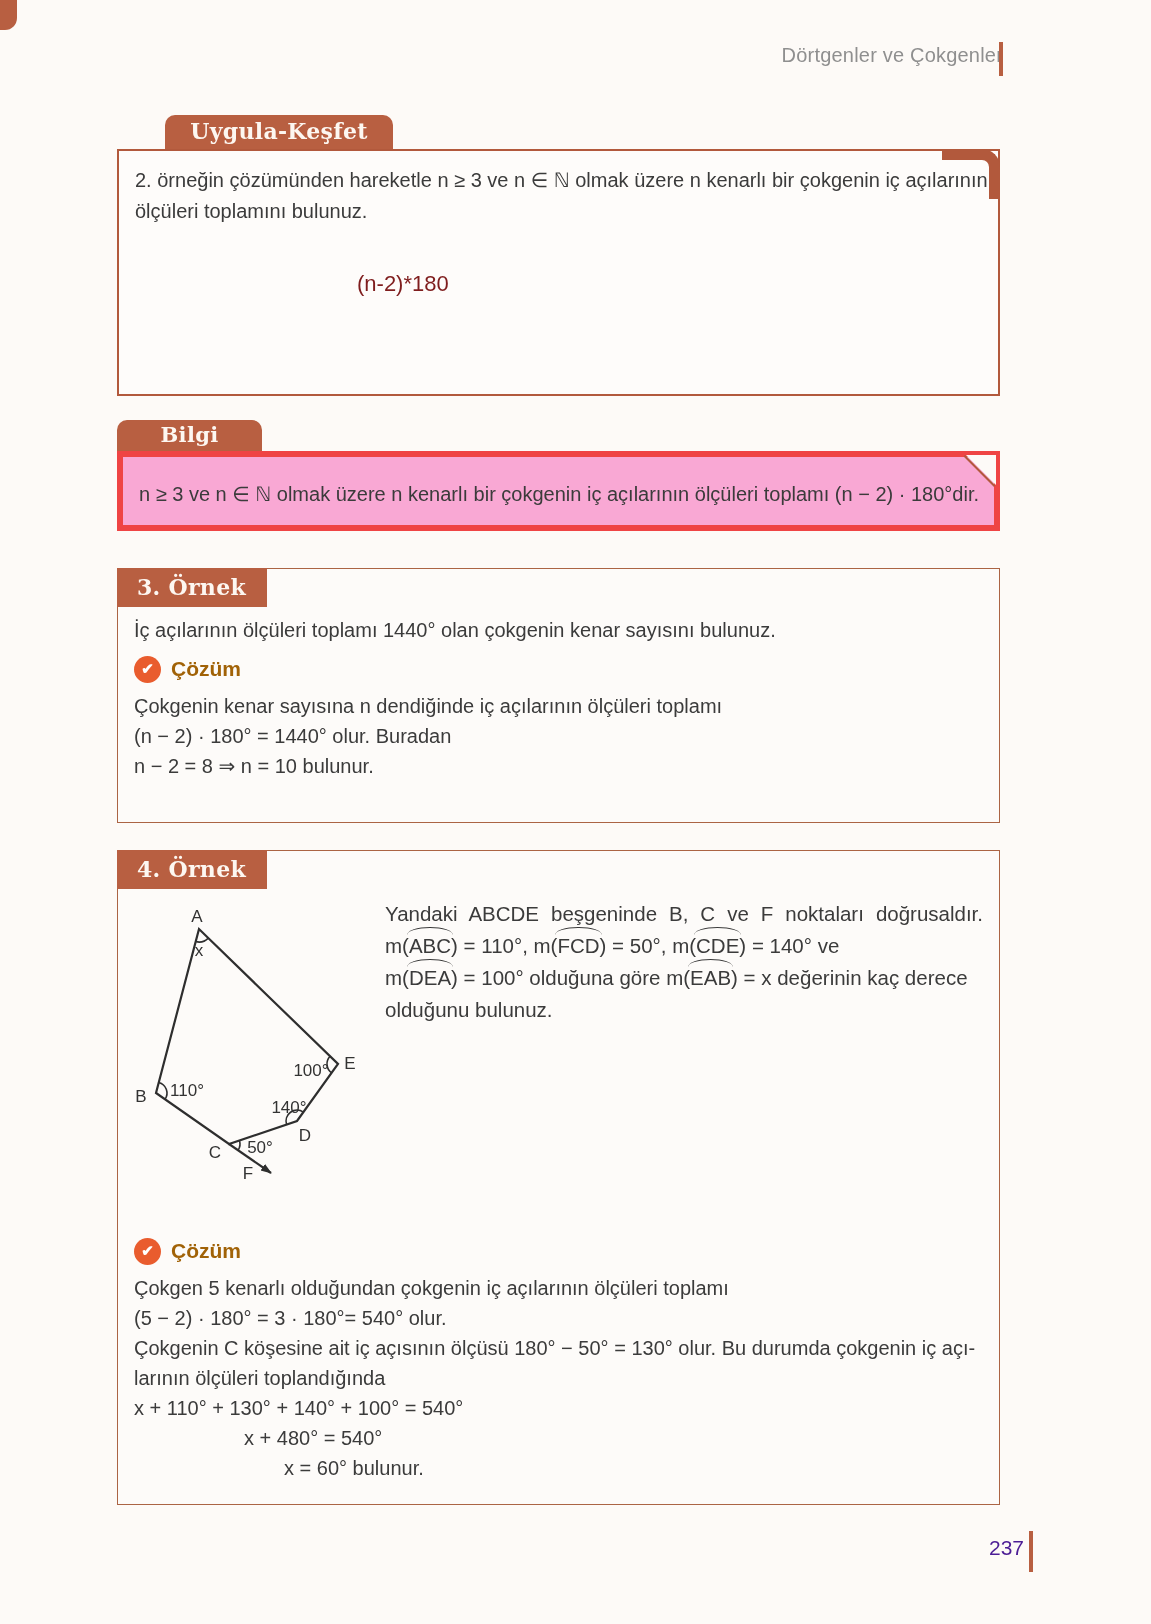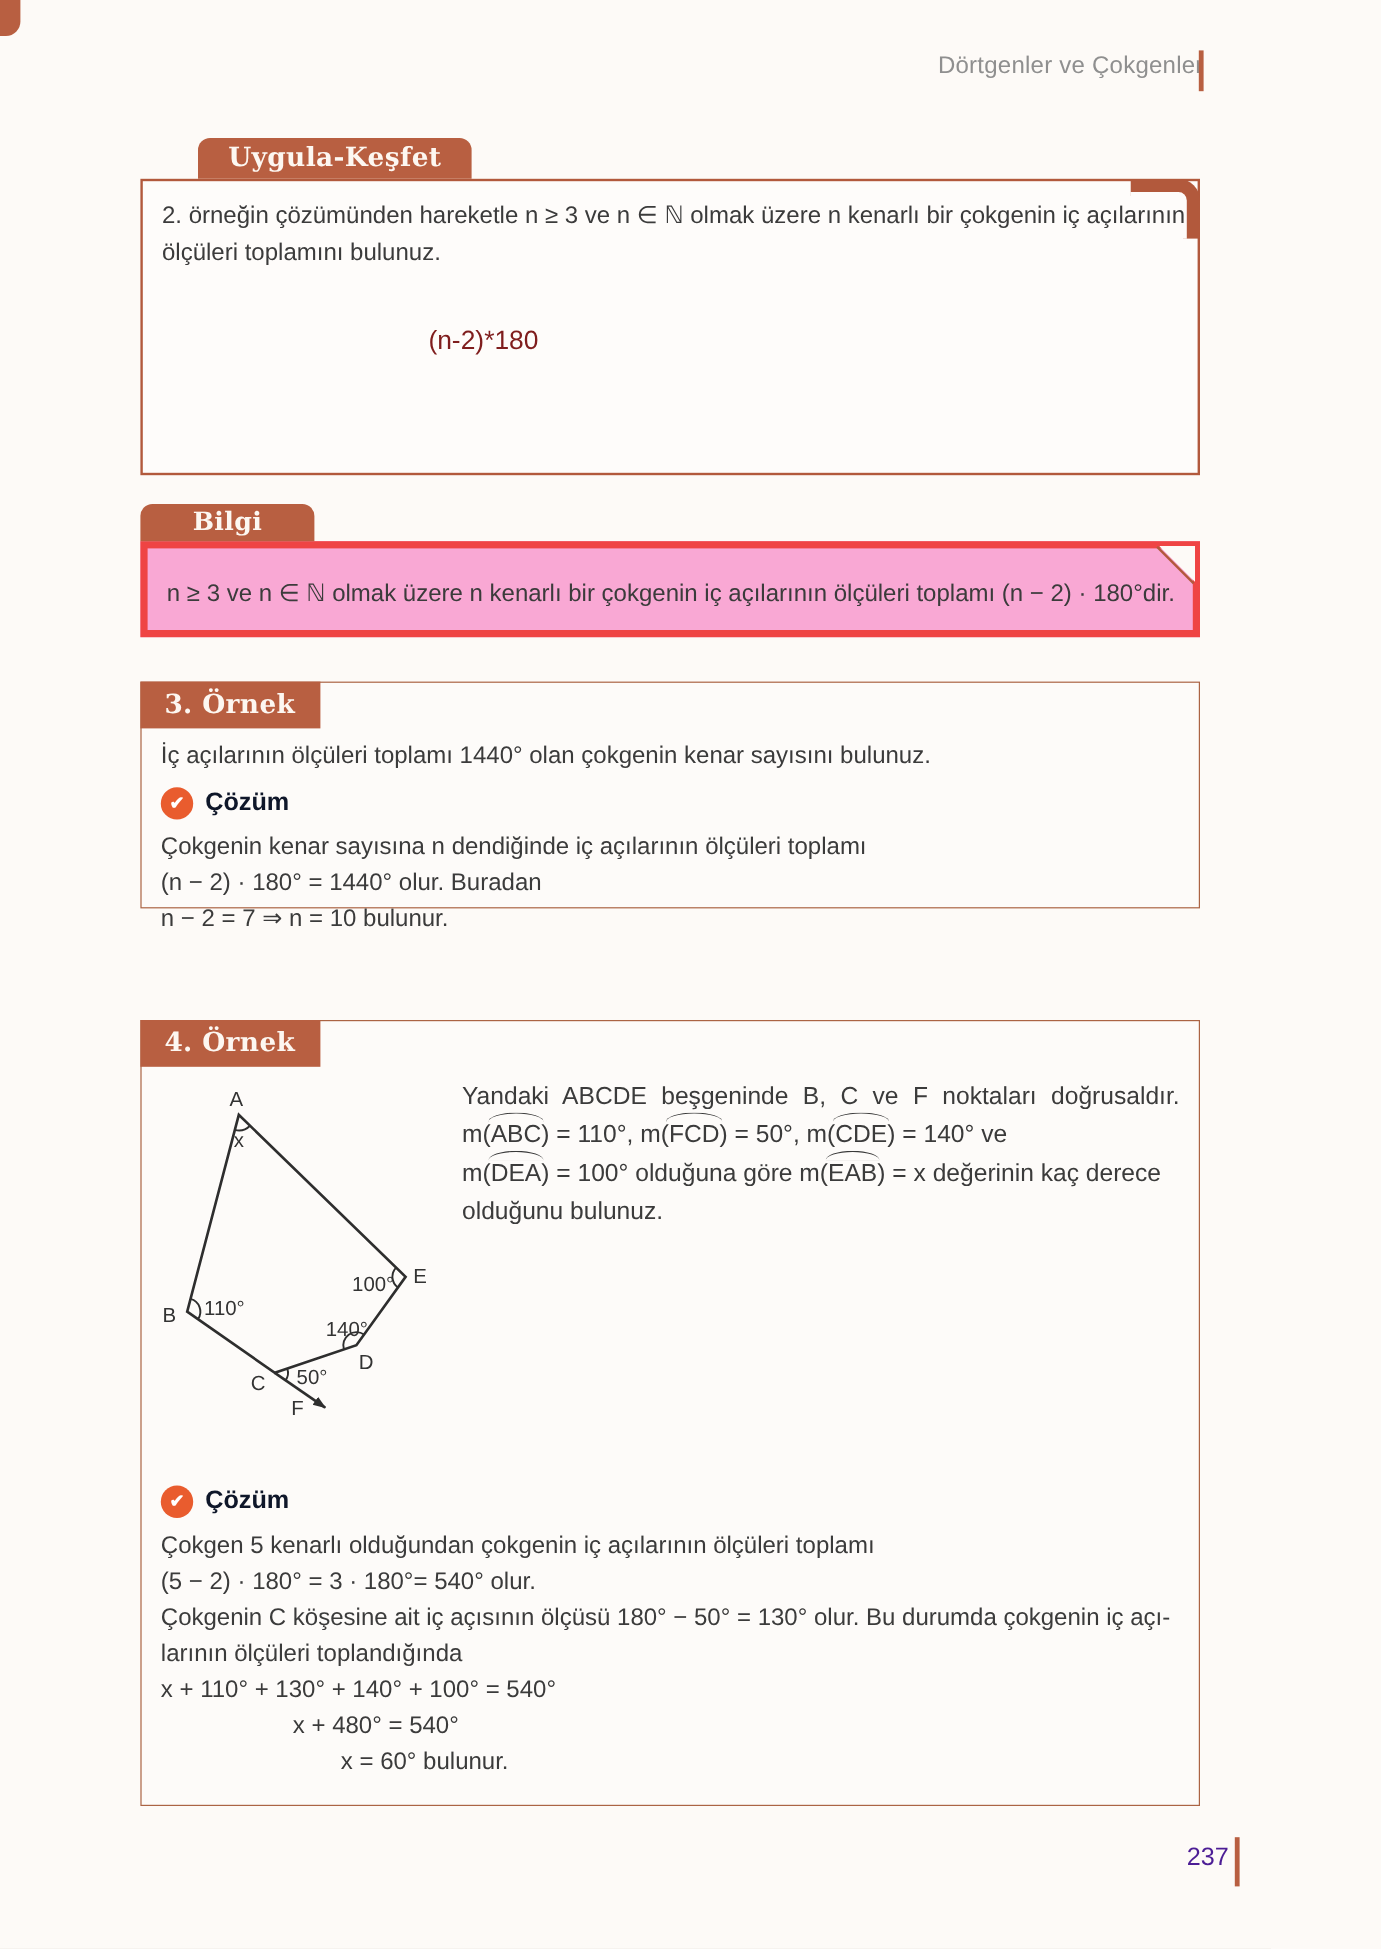--- a/index.html
+++ b/index.html
@@ -44,30 +44,30 @@
   .bilgi .tab { width:145px; height:31px; line-height:30px; text-align:center; font-size:21px; }
   .bilgi-body { position:relative; height:80px; border:6px solid #ef4444; background:#f9a8d4; padding:25px 16px 0; }
   .bilgi-text { font-size:20px; white-space:nowrap; }
   .chamfer-cover { position:absolute; top:-2px; right:-2px; width:30px; height:30px;
     background:#fdfaf7; clip-path:polygon(0 0, 100% 0, 100% 100%); }
   .chamfer-line { position:absolute; top:13px; right:-7px; width:43px; height:2px;
     background:#b2593c; transform:rotate(45deg); }
 
   
   .ornek { border:1.5px solid #ab6444; background:#fdfbf9; }
-  .ornek3 { top:568px; height:189px; }
+  .ornek3 { top:568px; height:255px; }
   .ornek4 { top:850px; height:655px; }
   .ornek .tab { position:relative; margin:-1.5px 0 0 -1.5px; width:150px; height:39px; line-height:38px; text-align:center; }
   .ornek-inner { padding:0 16px; }
   .ornek-question { margin-top:12px; font-size:20px; white-space:nowrap; }
 
   .cozum-row { display:flex; align-items:center; margin-top:14px; }
   .cozum-badge { width:27px; height:27px; border-radius:50%; background:#e95c2e; color:#fff;
     font-size:15px; font-weight:bold; display:flex; align-items:center; justify-content:center; }
-  .cozum-label { margin-left:10px; font-size:21px; font-weight:bold; color:#0f172a; }
+  .cozum-label { margin-left:10px; font-size:21px; font-weight:bold; color:#a16207; }
 
   .sol-lines { margin-top:8px; }
   .sol-line { font-size:20px; line-height:30px; white-space:nowrap; }
 
   
   .ornek4-row { display:flex; padding:0 16px 0 3px; height:347px; }
   .diagram-wrap { width:252px; margin-top:7px; }
   .q4-col { width:602px; margin-left:12px; padding-top:9px; font-size:20.5px; line-height:32px; }
   .q4-line { white-space:nowrap; }
   .q4-just { white-space:normal; text-align:justify; text-align-last:justify; }
@@ -122,21 +122,21 @@
     <div class="tab">3. Örnek</div>
     <div class="ornek-inner">
       <div class="ornek-question">İç açılarının ölçüleri toplamı 1440° olan çokgenin kenar sayısını bulunuz.</div>
       <div class="cozum-row">
         <span class="cozum-badge">✔</span>
         <span class="cozum-label">Çözüm</span>
       </div>
       <div class="sol-lines">
           <div class="sol-line">Çokgenin kenar sayısına n dendiğinde iç açılarının ölçüleri toplamı</div>
           <div class="sol-line">(n − 2) · 180° = 1440° olur. Buradan</div>
-          <div class="sol-line">n − 2 = 7 ⇒ n = 10 bulunur.</div>
+          <div class="sol-line">n − 2 = 8 ⇒ n = 10 bulunur.</div>
         </div>
     </div>
   </section>
 
   <section class="sect ornek ornek4">
     <div class="tab">4. Örnek</div>
     <div class="ornek4-row">
       <div class="diagram-wrap">
         <svg viewBox="0 0 252 300" width="252" height="300">
           <defs>

